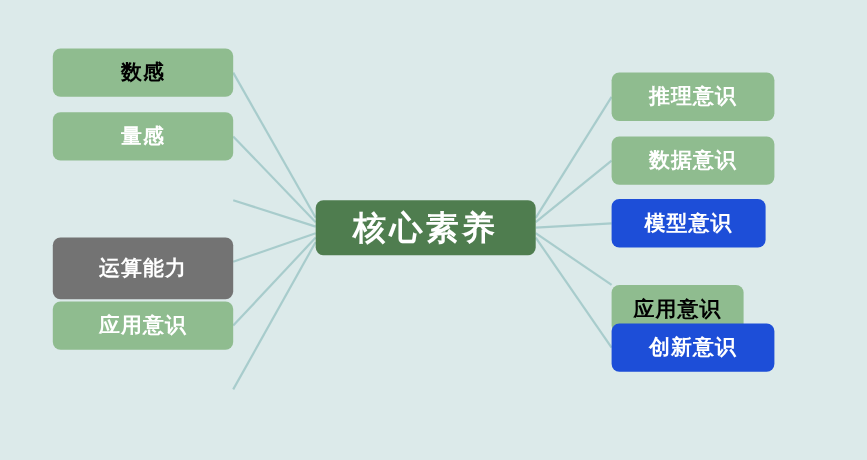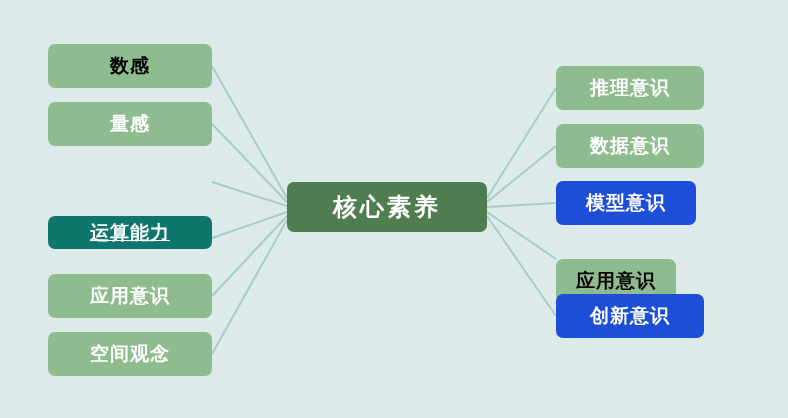--- a/index.html
+++ b/index.html
@@ -43,21 +43,21 @@
     font-size: 19px;
     font-weight: bold;
     width: 164px;
     height: 44px;
   }
   .leaf.right {
     width: 148px;
   }
   .center-node {
     background: #4f7d4f;
-    font-size: 24px;
+    font-size: 30px;
     font-weight: bold;
     width: 200px;
     height: 50px;
     left: 287px;
     top: 182px;
     letter-spacing: 3px;
   }
 </style>
 </head>
 <body>
@@ -71,22 +71,21 @@
       <line x1="287" y1="216" x2="212" y2="296" stroke="#a8cccc" stroke-width="2"></line>
       <line x1="287" y1="220" x2="212" y2="354" stroke="#a8cccc" stroke-width="2"></line>
       <line x1="487" y1="198" x2="556" y2="88" stroke="#a8cccc" stroke-width="2"></line>
       <line x1="487" y1="202" x2="556" y2="146" stroke="#a8cccc" stroke-width="2"></line>
       <line x1="487" y1="207" x2="556" y2="203" stroke="#a8cccc" stroke-width="2"></line>
       <line x1="487" y1="212" x2="556" y2="259" stroke="#a8cccc" stroke-width="2"></line>
       <line x1="487" y1="216" x2="556" y2="316" stroke="#a8cccc" stroke-width="2"></line>
     </svg>
 <div class="node leaf" style="left: 48px; top: 44px; width: 164px; height: 44px; background: rgb(143, 188, 143); color: #000000;">数感</div>
     <div class="node leaf" style="left: 48px; top: 102px; width: 164px; height: 44px; background: rgb(143, 188, 143); color: rgb(255, 255, 255);">量感</div>
-    <div class="node leaf" style="left: 48px; top: 216px; width: 164px; height: 33px; background: #0f766e; color: rgb(255, 255, 255); text-decoration: underline;">运算能力</div>
+    <div class="node leaf" style="left: 48px; top: 216px; width: 164px; height: 56px; background: #737373; color: rgb(255, 255, 255);">运算能力</div>
     <div class="node leaf" style="left: 48px; top: 274px; width: 164px; height: 44px; background: rgb(143, 188, 143); color: rgb(255, 255, 255);">应用意识</div>
-    <div class="node leaf" style="left: 48px; top: 332px; width: 164px; height: 44px; background: rgb(143, 188, 143); color: rgb(255, 255, 255);">空间观念</div>
     <div class="node leaf right" style="left: 556px; top: 66px; width: 148px; height: 44px; background: rgb(143, 188, 143); color: rgb(255, 255, 255);">推理意识</div>
     <div class="node leaf right" style="left: 556px; top: 124px; width: 148px; height: 44px; background: rgb(143, 188, 143); color: rgb(255, 255, 255);">数据意识</div>
     <div class="node leaf right" style="left: 556px; top: 181px; width: 140px; height: 44px; background: #1d4ed8; color: rgb(255, 255, 255);">模型意识</div>
     <div class="node leaf right" style="left: 556px; top: 237px; width: 120px; height: 44px; background: rgb(143, 188, 143); color: #000000; margin-top: 22px;">应用意识</div>
     <div class="node leaf right" style="left: 556px; top: 294px; width: 148px; height: 44px; background: #1d4ed8; color: rgb(255, 255, 255);">创新意识</div>
     <div class="node center-node" style="left: 287px; top: 182px; width: 200px; height: 50px; background: rgb(79, 125, 79);">核心素养</div>
   </div>
 
 </body></html>

